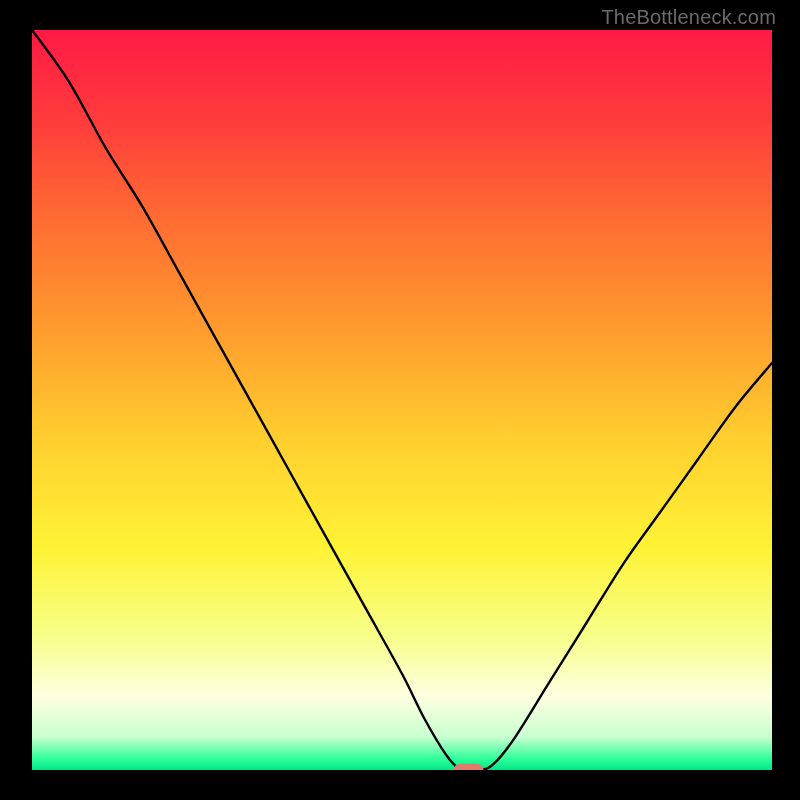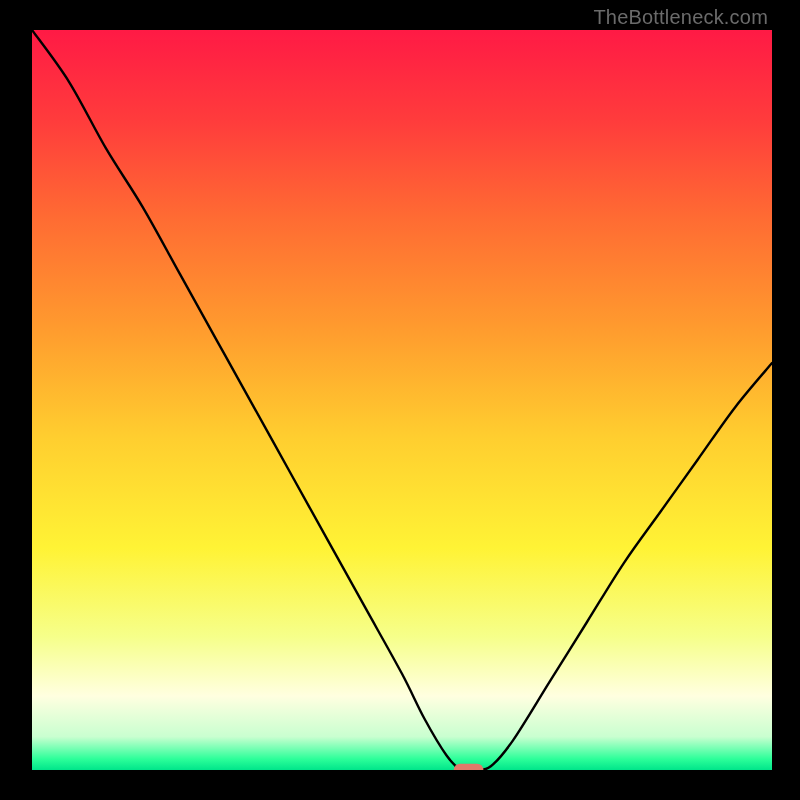--- a/index.html
+++ b/index.html
@@ -19,21 +19,21 @@
   .plot-area {
     position: absolute;
     left: 32px;
     top: 30px;
     width: 740px;
     height: 740px;
   }
   .watermark {
     position: absolute;
     top: 6px;
-    right: 32px;
+    right: 24px;
     font-family: Arial, Helvetica, sans-serif;
     font-size: 20px;
     color: #6b6b6b;
     letter-spacing: 0.2px;
     font-weight: 500;
   }
   svg { display: block; }
 </style>
 </head>
 <body>

